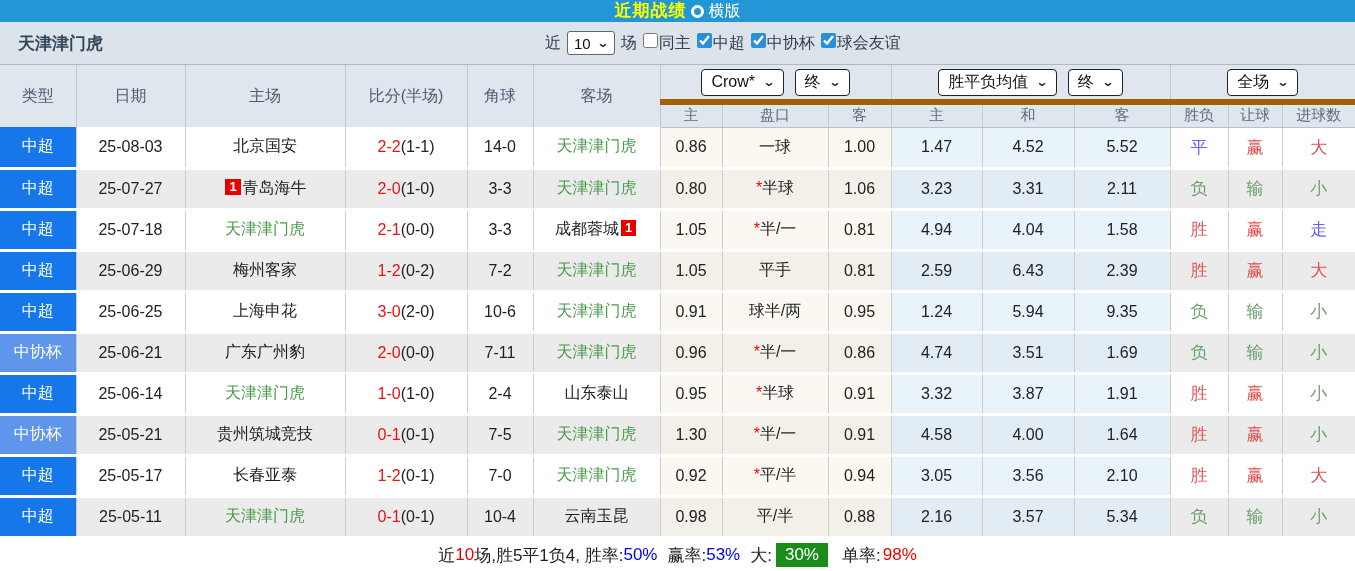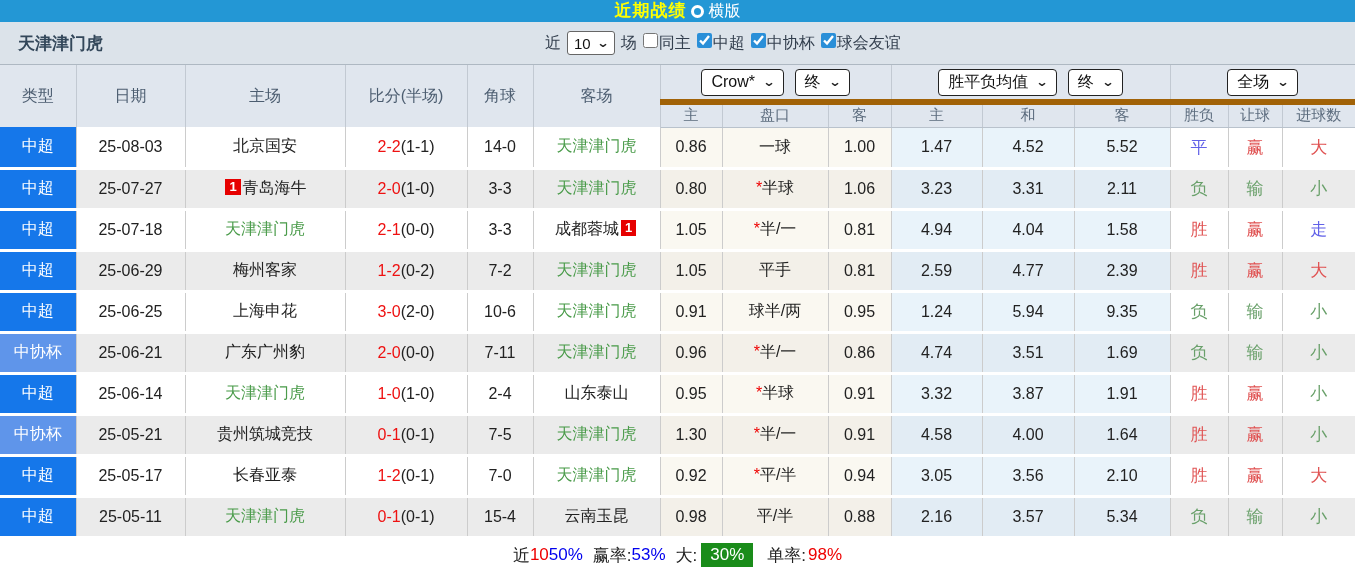--- a/index.html
+++ b/index.html
@@ -237,21 +237,21 @@
         <td class="type league">中超</td>
         <td>25-06-29</td>
         <td><span class="">梅州客家</span></td>
         <td><span class="sc">1-2</span><span class="half">(0-2)</span></td>
         <td>7-2</td>
         <td><span class="self">天津津门虎</span></td>
         <td class="cream">1.05</td>
         <td class="cream">平手</td>
         <td class="cream">0.81</td>
         <td class="lblue">2.59</td>
-        <td class="lblue">4.77</td>
+        <td class="lblue">6.43</td>
         <td class="lblue">2.39</td>
         <td class="res red">胜</td>
         <td class="res red">赢</td>
         <td class="res red">大</td>
       </tr>
       <tr>
         <td class="type league">中超</td>
         <td>25-06-25</td>
         <td><span class="">上海申花</span></td>
         <td><span class="sc">3-0</span><span class="half">(2-0)</span></td>
@@ -333,38 +333,39 @@
         <td class="lblue">2.10</td>
         <td class="res red">胜</td>
         <td class="res red">赢</td>
         <td class="res red">大</td>
       </tr>
       <tr>
         <td class="type league">中超</td>
         <td>25-05-11</td>
         <td><span class="self">天津津门虎</span></td>
         <td><span class="sc">0-1</span><span class="half">(0-1)</span></td>
-        <td>15-4</td>
+        <td>10-4</td>
         <td><span class="">云南玉昆</span></td>
         <td class="cream">0.98</td>
         <td class="cream">平/半</td>
         <td class="cream">0.88</td>
         <td class="lblue">2.16</td>
         <td class="lblue">3.57</td>
         <td class="lblue">5.34</td>
         <td class="res green">负</td>
         <td class="res green">输</td>
         <td class="res green">小</td>
       </tr>
     </tbody>
 </table>
 
 <div class="summary">
   <span>近</span>
   <span class="n-red">10</span>
+  <span>场,胜5平1负4, 胜率:</span>
   <span class="pct-blue">50%</span>
   <span class="lbl">赢率:</span>
   <span class="pct-blue">53%</span>
   <span class="lbl">大:</span>
   <span class="big-badge">30%</span>
   <span class="lbl-last">单率:</span>
   <span class="pct-red">98%</span>
 </div>
 
 </body></html>

